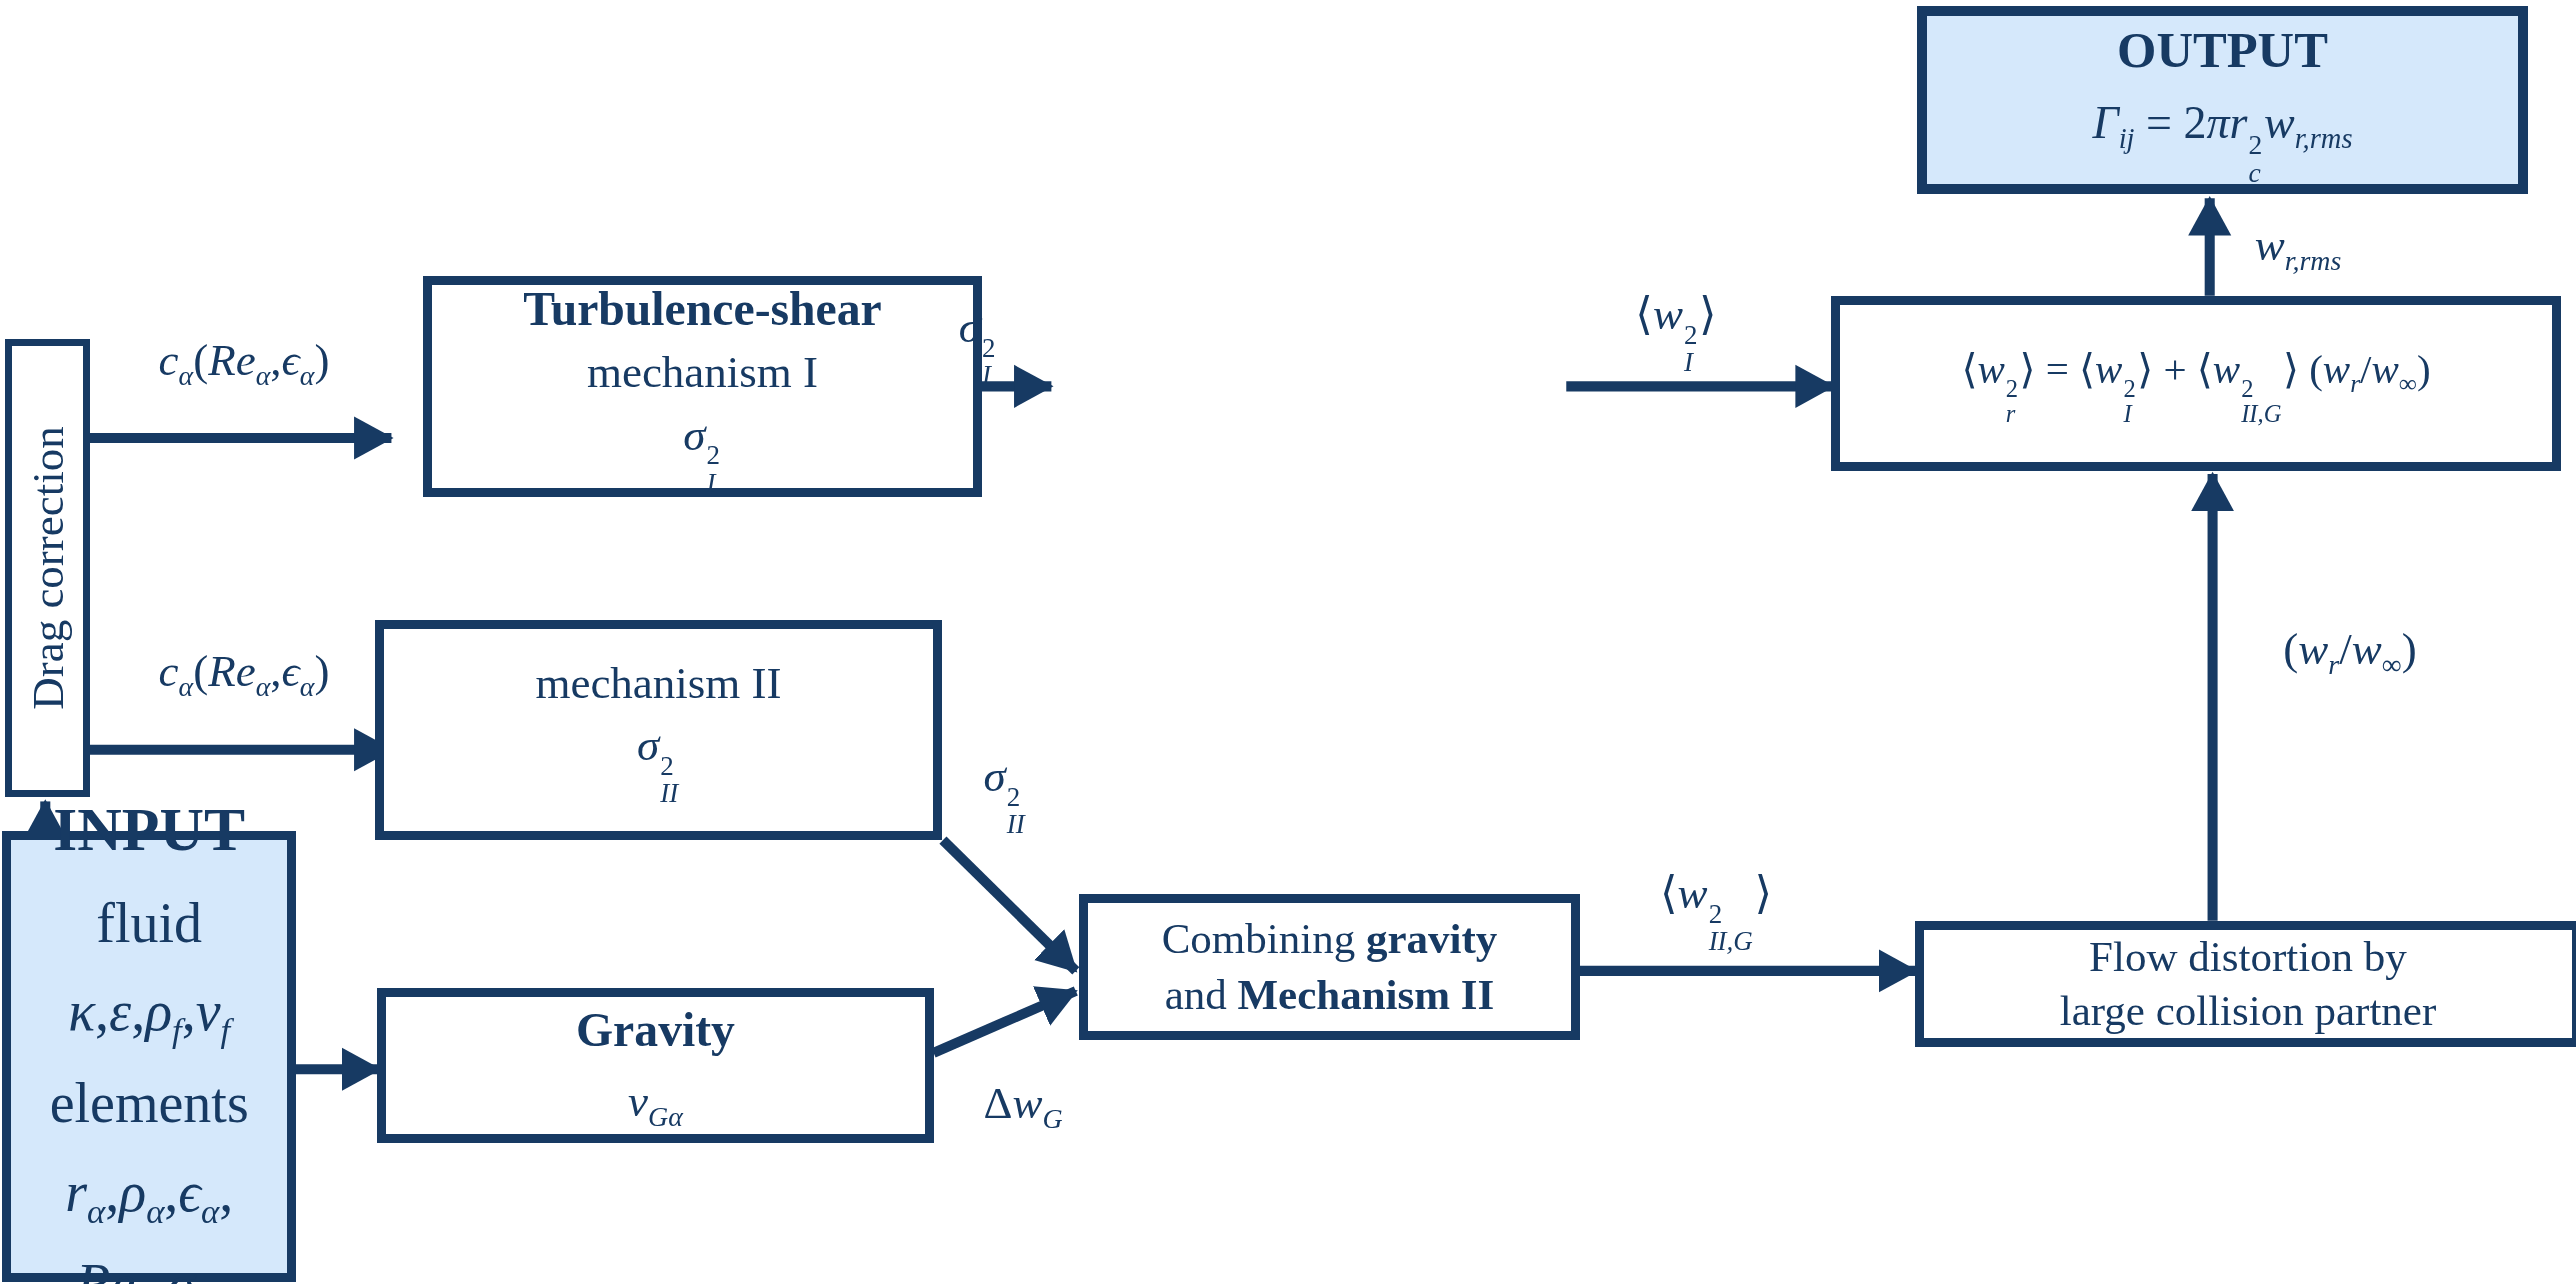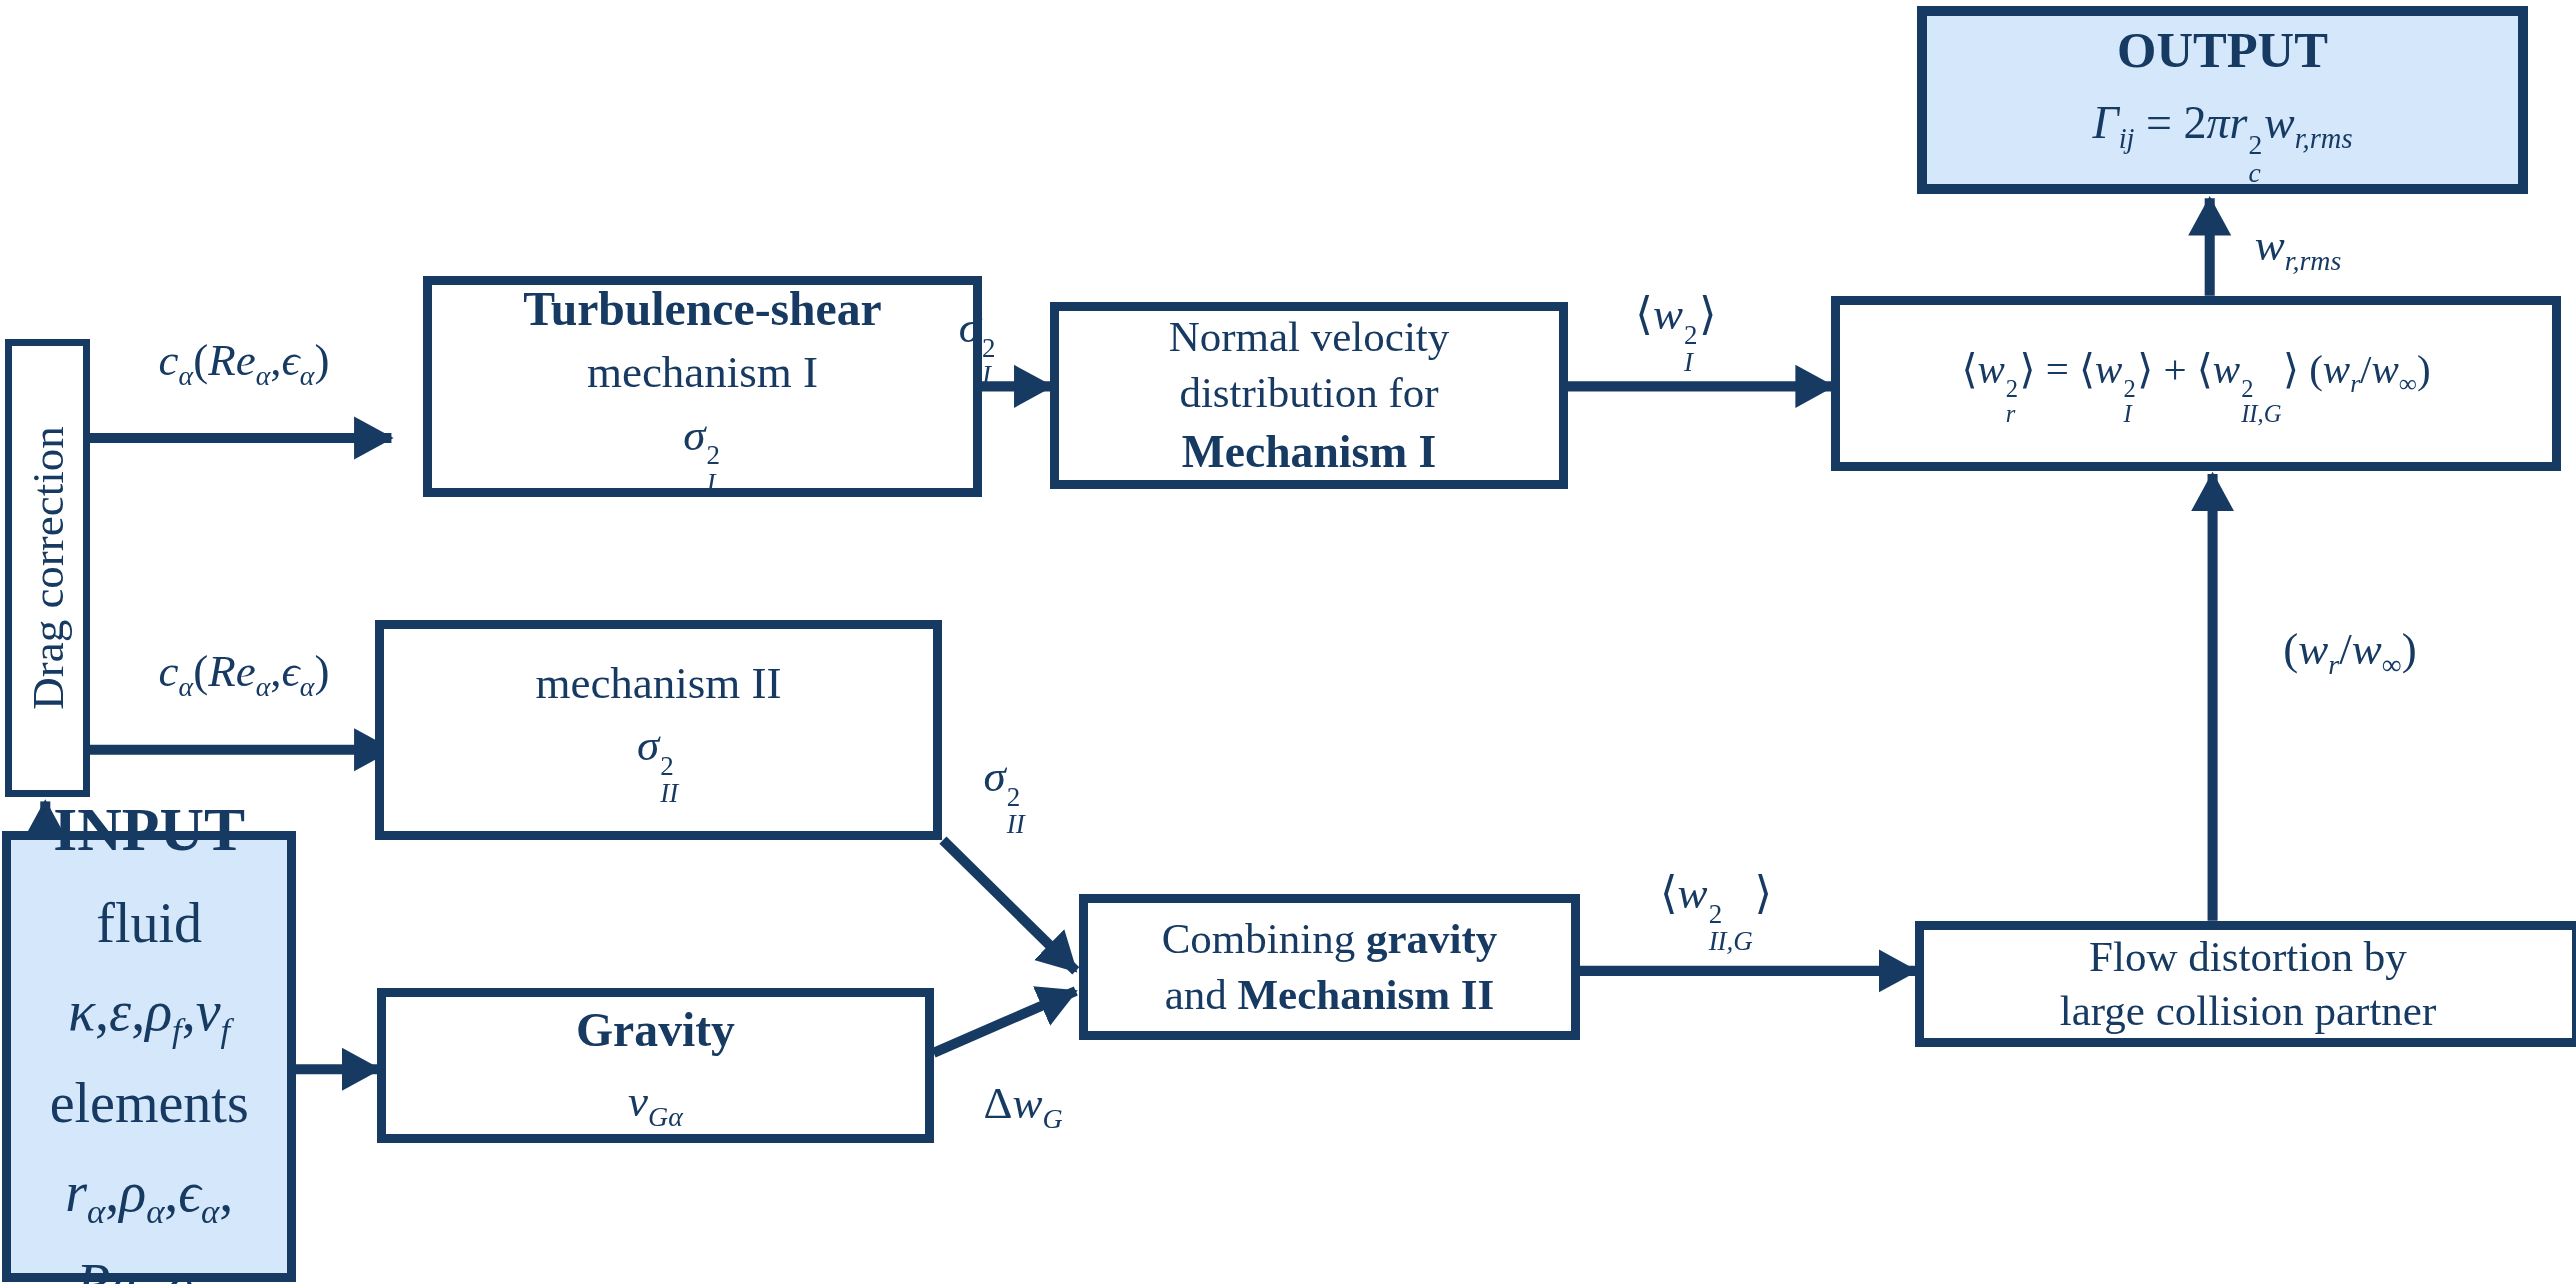--- a/index.html
+++ b/index.html
@@ -125,25 +125,20 @@
           <span>2</span>
           <span>II</span>
         </span></div>
   </div>
 
   <div class="box" id="box-gravity">
     <div class="line t-bold">Gravity</div>
     <div class="line"><i>v</i><sub><i>Gα</i></sub></div>
   </div>
 
-  <div class="box" id="box-normal">
-    <div class="line">Normal velocity</div>
-    <div class="line">distribution for</div>
-    <div class="line t-bold">Mechanism I</div>
-  </div>
 
   <div class="box" id="box-equation">
     <div class="line">⟨<i>w</i><span class="ss">
           <span>2</span>
           <span>r</span>
         </span>⟩ = ⟨<i>w</i><span class="ss">
           <span>2</span>
           <span>I</span>
         </span>⟩ + ⟨<i>w</i><span class="ss">
           <span>2</span>

